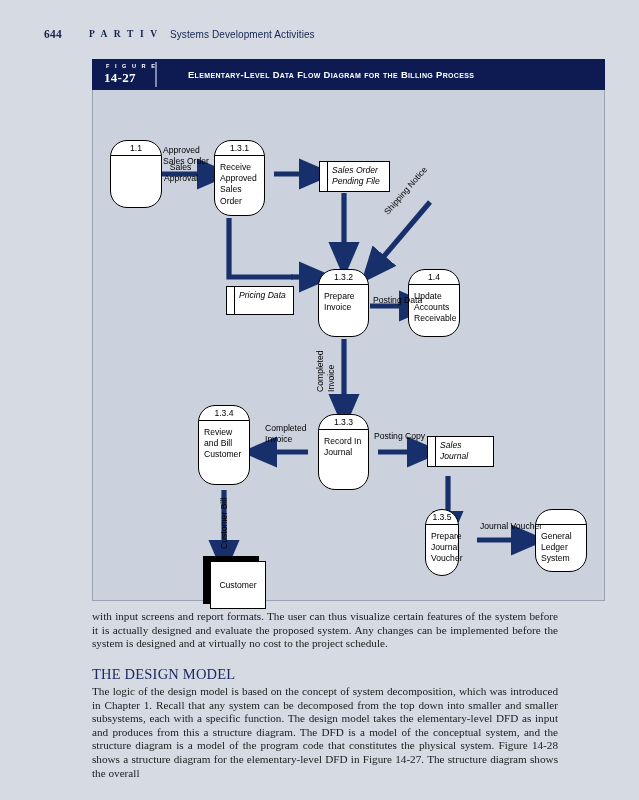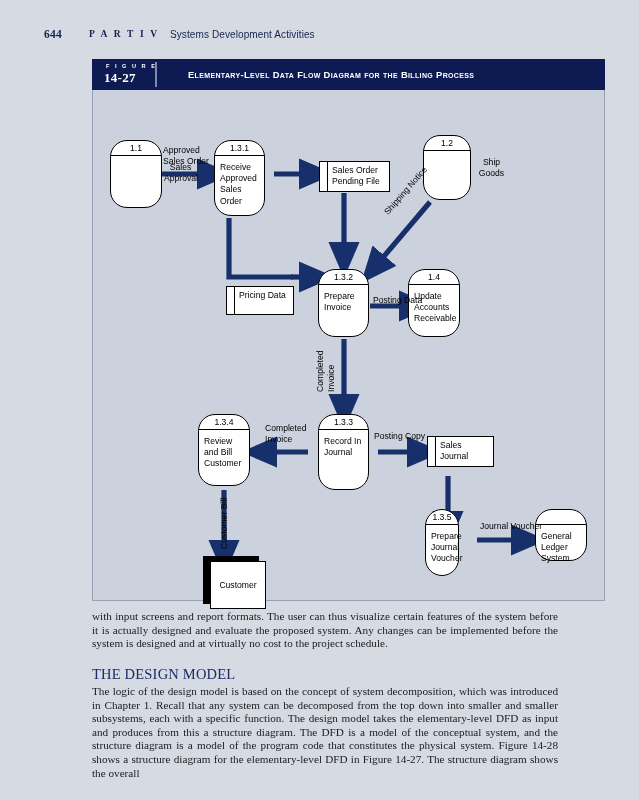--- a/index.html
+++ b/index.html
@@ -146,20 +146,21 @@
     box-sizing: border-box;
     text-align: left;
   }
   .process.centered .pname { text-align: center; padding-left: 14px; margin-left: 39px; }
 
   .store {
     position: absolute;
     background: #ffffff;
     border: 1.1px solid #000000;
     box-sizing: border-box;
+    font-style: italic;
   }
   .store .sbar {
     position: absolute;
     left: 7px; top: 0;
     width: 1.1px; height: 100%;
     background: #000;
   }
   .store .sname {
     position: absolute;
     left: 12px; top: 3px;
@@ -293,51 +294,47 @@
       <div class="process centered" style="left:17px; top:50px; width:52px; height:68px;">
         <div class="pnum">1.1</div>
         <div class="pname">Sales Approval</div>
       </div>
 
       <div class="process" style="left:121px; top:50px; width:51px; height:76px;">
         <div class="pnum">1.3.1</div>
         <div class="pname">Receive Approved Sales Order</div>
       </div>
 
-      <div class="process centered" style="left:330px; top:45px; width:48px; height:65px;">
-        <div class="pnum">1.2</div>
-        <div class="pname">Ship Goods</div>
-      </div>
 
       <div class="process" style="left:225px; top:179px; width:51px; height:68px;">
         <div class="pnum">1.3.2</div>
         <div class="pname">Prepare Invoice</div>
       </div>
 
       <div class="process" style="left:315px; top:179px; width:52px; height:68px;">
         <div class="pnum">1.4</div>
         <div class="pname">Update Accounts Receivable</div>
       </div>
 
-      <div class="process" style="left:105px; top:324px; width:52px; height:72px;">
+      <div class="process" style="left:105px; top:315px; width:52px; height:80px;">
         <div class="pnum">1.3.4</div>
         <div class="pname">Review and Bill Customer</div>
       </div>
 
       <div class="process" style="left:225px; top:324px; width:51px; height:76px;">
         <div class="pnum">1.3.3</div>
         <div class="pname">Record In Journal</div>
       </div>
 
       <div class="process" style="left:332px; top:419px; width:34px; height:67px;">
         <div class="pnum">1.3.5</div>
         <div class="pname">Prepare Journal Voucher</div>
       </div>
 
-      <div class="process" style="left:442px; top:419px; width:52px; height:52px;">
+      <div class="process" style="left:442px; top:419px; width:52px; height:63px;">
         <div class="pnum"></div>
         <div class="pname">General Ledger System</div>
       </div>
 
       <div class="store" style="left:226px; top:71px; width:71px; height:31px;">
         <div class="sbar"></div>
         <div class="sname">Sales Order Pending File</div>
       </div>
 
       <div class="store" style="left:133px; top:156px; width:68px; height:29px;margin-top:40px;">

